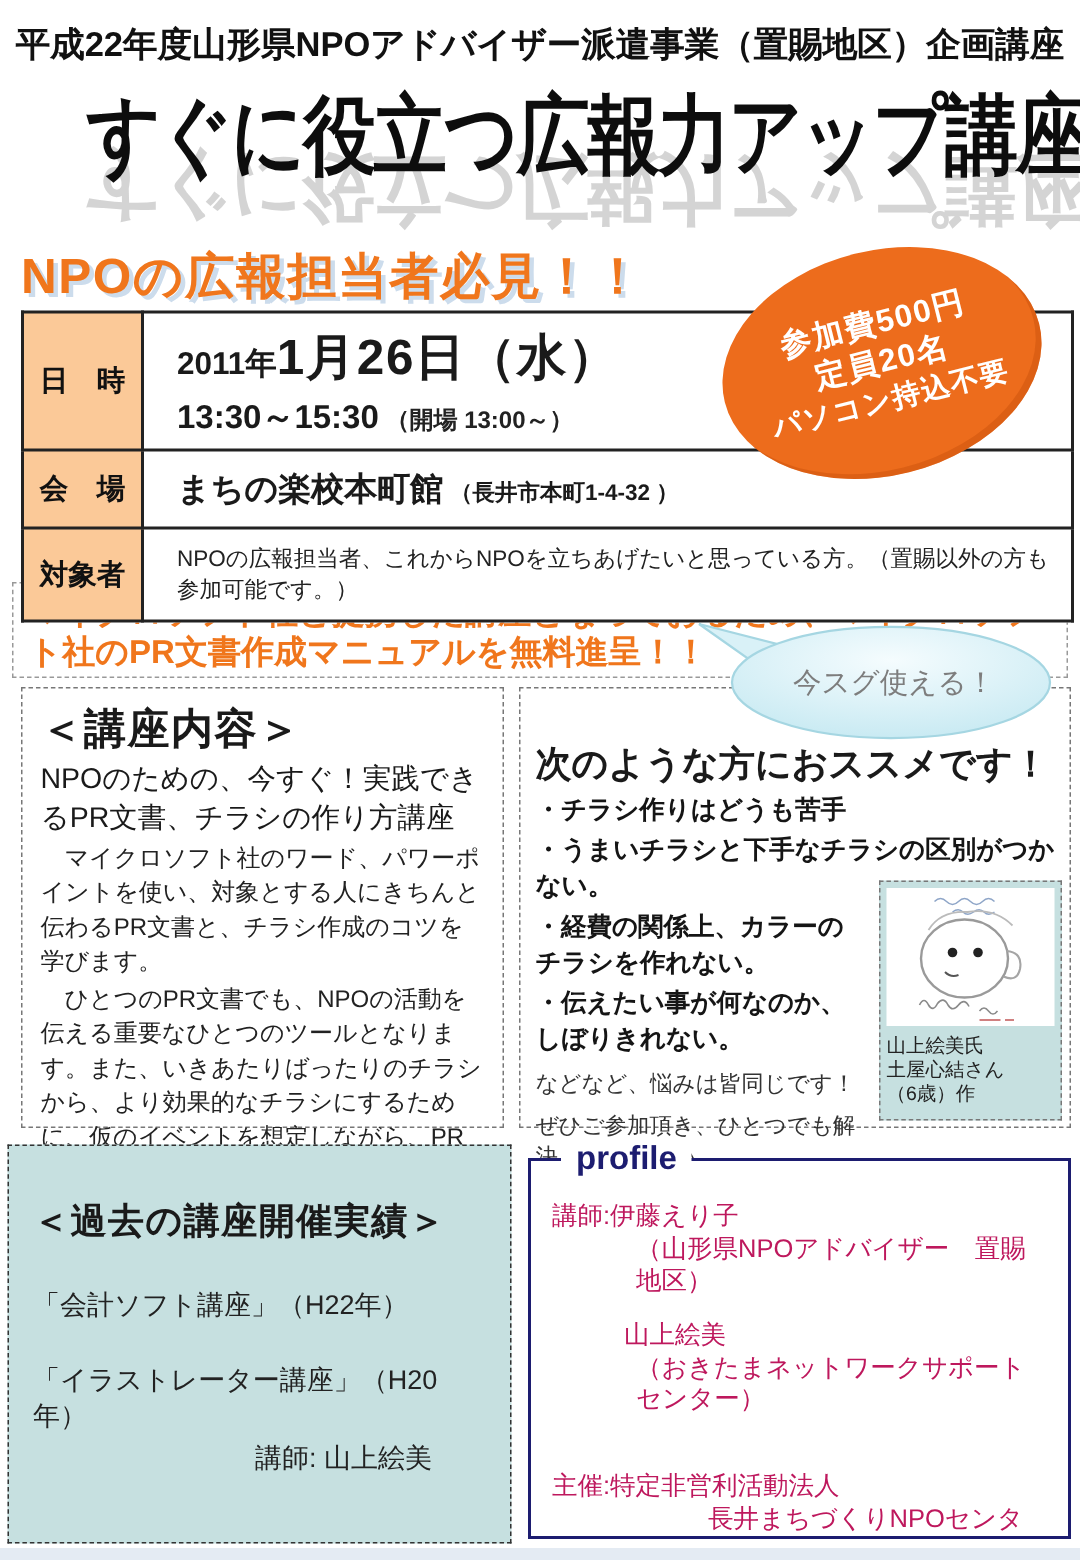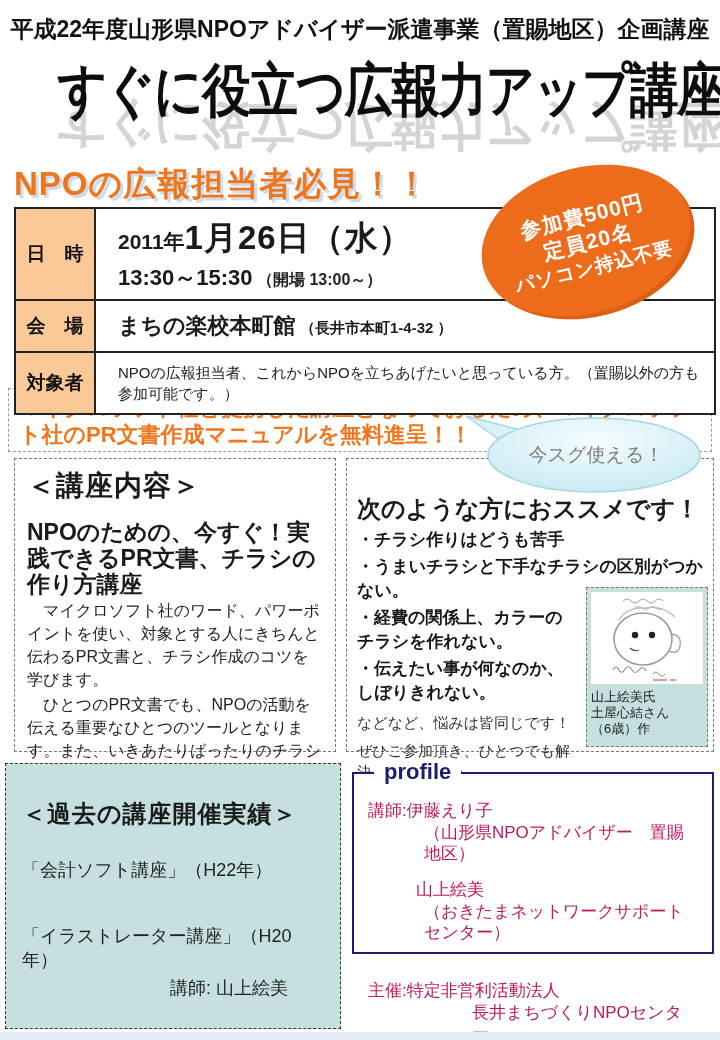--- a/index.html
+++ b/index.html
@@ -68,21 +68,21 @@
   .bubble-text{
     position:absolute;left:62px;top:32px;width:164px;text-align:center;
     font-size:19px;color:#7d7d7d;
   }
   
   .box-course{
     position:absolute;top:458px;left:14px;width:322px;height:294px;box-sizing:border-box;
     border:1px dashed #777;padding:8px 12px;background:#fff;
   }
   .course-heading{font-size:28px;font-weight:900;letter-spacing:1px;}
-  .course-lead{font-size:23px;font-weight:700;line-height:26px;margin-top:14px;}
+  .course-lead{font-size:19px;font-weight:400;line-height:26px;margin-top:2px;}
   .course-para{font-size:16px;line-height:23px;margin:2px 0 0;color:#222;}
   .box-recommend{
     position:absolute;top:458px;left:346px;width:368px;height:294px;box-sizing:border-box;
     border:1px dashed #777;padding:6px 10px;background:#fff;
   }
   .rec-heading{font-size:24px;font-weight:900;margin-top:28px;letter-spacing:0px;}
   .rec-bullet{font-size:17px;font-weight:bold;line-height:24px;margin-top:3px;color:#151515;}
   .rec-narrow{margin-right:126px;}
   .rec-note{font-size:15px;line-height:21px;margin-top:7px;color:#333;}
   .artwork{
@@ -92,25 +92,25 @@
   .drawing{width:100%;height:92px;background:#fff;}
   .art-caption{font-size:13px;line-height:16px;margin-top:5px;color:#222;}
   
   .box-past{
     position:absolute;top:763px;left:5px;width:336px;height:266px;box-sizing:border-box;
     background:#c6e0e0;border:1px dashed #333;padding:18px 16px;
   }
   .past-heading{font-size:24px;font-weight:900;margin-top:16px;letter-spacing:1px;}
   .past-entry{font-size:18px;color:#222;}
   .past-entry.first{margin-top:28px;}
-  .past-entry.second{margin-top:42px;}
+  .past-entry.second{margin-top:26px;}
   .past-instructor{margin-left:148px;margin-top:4px;}
   
   .box-profile{
-    position:absolute;top:772px;left:352px;width:362px;height:182px;box-sizing:border-box;
+    position:absolute;top:772px;left:352px;width:362px;height:254px;box-sizing:border-box;
     border:2px solid #1d1d70;background:#fff;padding:26px 14px 10px;
   }
   .profile-legend{
     position:absolute;top:-15px;left:20px;background:#fff;padding:0 10px;
     font-size:22px;font-weight:bold;color:#1d1d70;
   }
   .p-line{font-size:17px;line-height:21px;margin:0 0 1px;color:#be185d;}
   .ind-a{margin-left:56px;}
   .ind-b{margin-left:48px;}
   .ind-c{margin-left:104px;}

